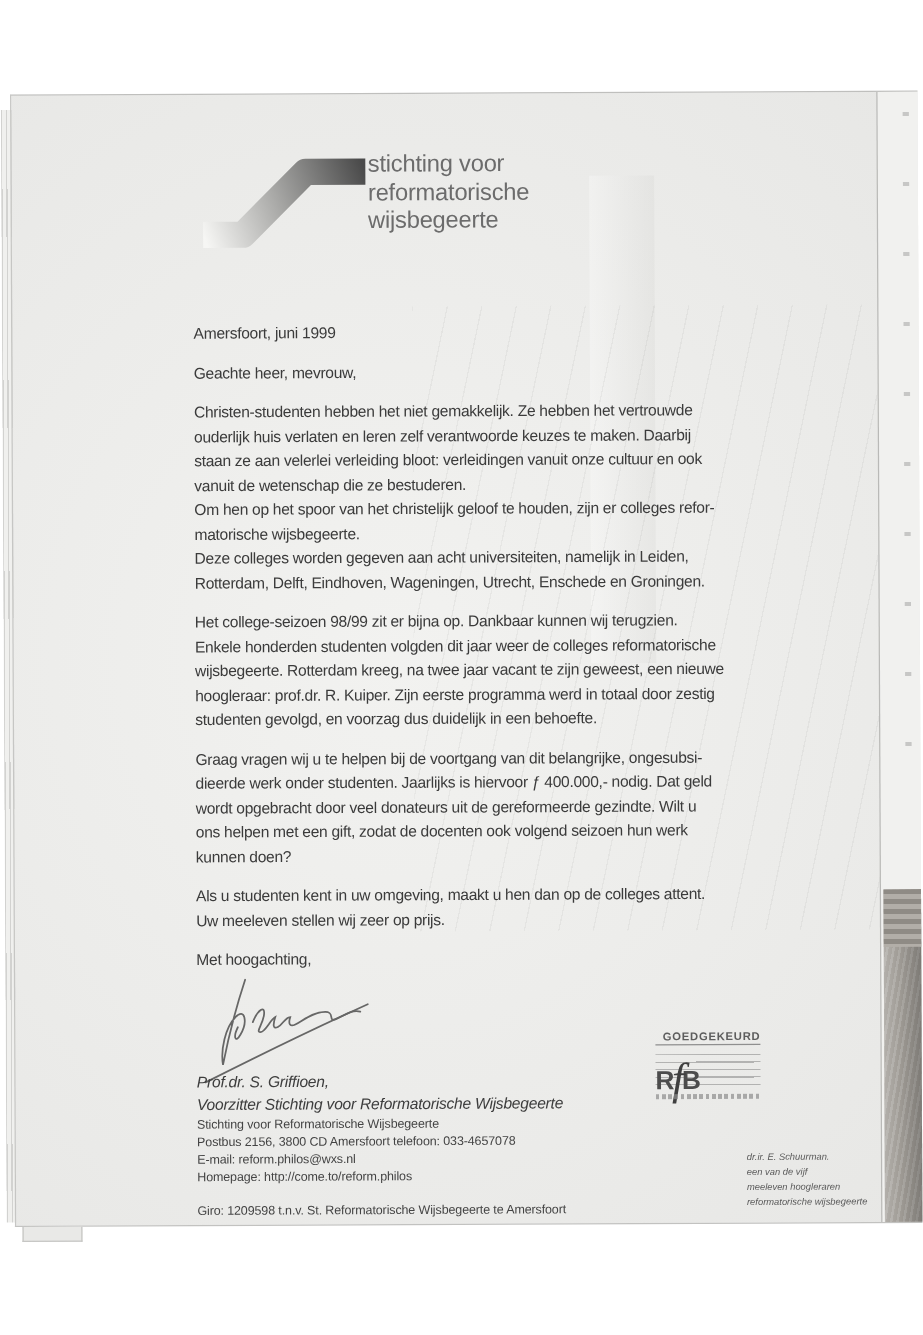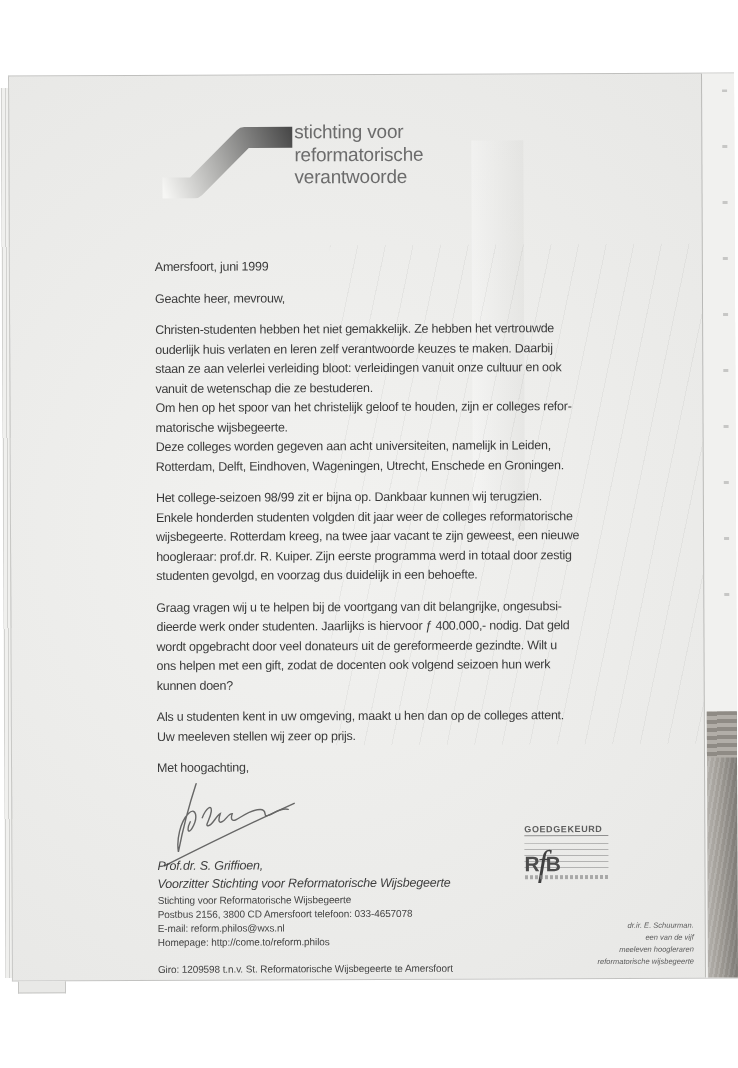--- a/index.html
+++ b/index.html
@@ -54,39 +54,39 @@
   .para { white-space:pre-line; margin:0 0 12px 0; }
   .closing { margin:0; }
 
   .signature { position:absolute; left:146px; top:698px; }
   .signer { position:absolute; left:145px; top:781px; font-style:italic;
     font-size:12.5px; line-height:18px; color:#3d3d3d; letter-spacing:-0.2px; }
 
   
   .stamp { position:absolute; left:512px; top:750px; width:84px; color:#575757; }
   .stamp-approved { font-size:9px; font-weight:bold; letter-spacing:0.6px; color:#5d5d5d;
-    border-bottom:1px solid #8f8f8f; padding-bottom:1px; }
+    border-bottom:1px solid #8f8f8f; padding-bottom:1px;text-align:right; }
   .stamp-mid { position:relative; height:36px; margin-top:2px; }
   .stamp-staff { position:absolute; left:0; right:0; top:5px; bottom:5px;
     background:repeating-linear-gradient(180deg,#949494 0 1px,transparent 1px 6px); opacity:.65; }
   .stamp-letters { position:relative; }
   .stamp-r, .stamp-b { font-weight:bold; font-size:21px; color:#4c4c4c; line-height:36px; }
   .stamp-f { font-family:"Liberation Serif", serif; font-style:italic; font-size:36px;
     color:#3f3f3f; position:relative; top:4px; margin:0 -2px; }
   .stamp-bottombar { height:4px; margin-top:1px;
     background:repeating-linear-gradient(90deg,#8c8c8c 0 3px,transparent 3px 5px); opacity:.7; }
 
   
   .footer { position:absolute; left:145px; top:818px; font-size:10px; line-height:14px;
     color:#444444; letter-spacing:-0.1px; }
   .giro { position:absolute; left:145px; top:888px; font-size:10px; color:#444444;
     letter-spacing:-0.1px; }
 
   
-  .caption { position:absolute; right:44px; top:846px; text-align:right;
+  .caption { position:absolute; right:44px; top:846px; 
     font-style:italic; font-size:7.5px; line-height:12px; color:#5a5a5a; }
 </style>
 </head>
 <body>
 
 <div class="left-edges"></div>
 
 <div class="page-wrap">
   <div class="paper">
 
@@ -99,21 +99,21 @@
           <stop offset="0" stop-color="#f6f6f4"></stop>
           <stop offset="0.45" stop-color="#ababa9"></stop>
           <stop offset="1" stop-color="#4a4a4a"></stop>
         </linearGradient>
       </defs>
       <path d="M20 66 L52 66 L102 16 L150 16" fill="none" stroke="url(#swg)" stroke-width="21" stroke-linejoin="round" stroke-linecap="butt"></path>
     </svg>
     <div class="logo-text">
       <div>stichting voor</div>
       <div>reformatorische</div>
-      <div>verantwoorde</div>
+      <div>wijsbegeerte</div>
     </div>
 
     <div class="letter-body">
       <p class="line">Amersfoort, juni 1999</p>
       <p class="line">Geachte heer, mevrouw,</p>
       <p class="para">Christen-studenten hebben het niet gemakkelijk. Ze hebben het vertrouwde
 ouderlijk huis verlaten en leren zelf verantwoorde keuzes te maken. Daarbij
 staan ze aan velerlei verleiding bloot: verleidingen vanuit onze cultuur en ook
 vanuit de wetenschap die ze bestuderen.
 Om hen op het spoor van het christelijk geloof te houden, zijn er colleges refor-

